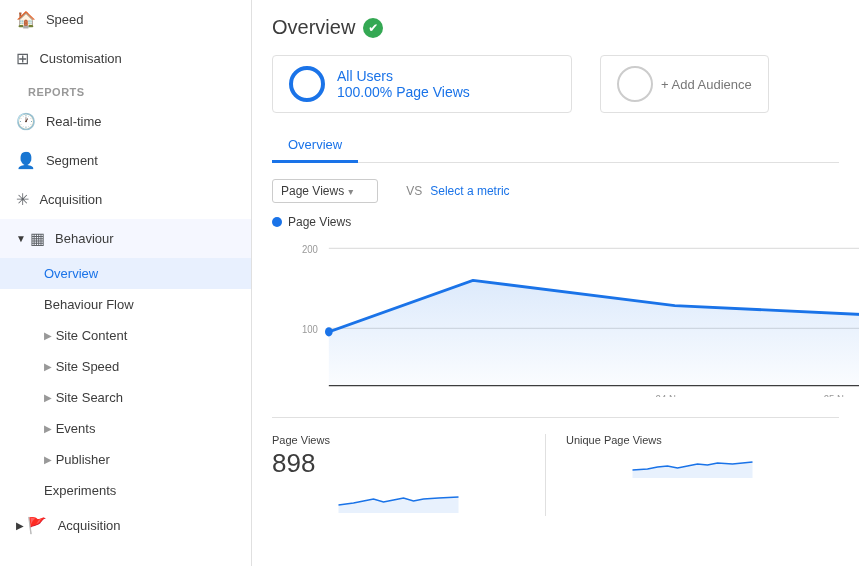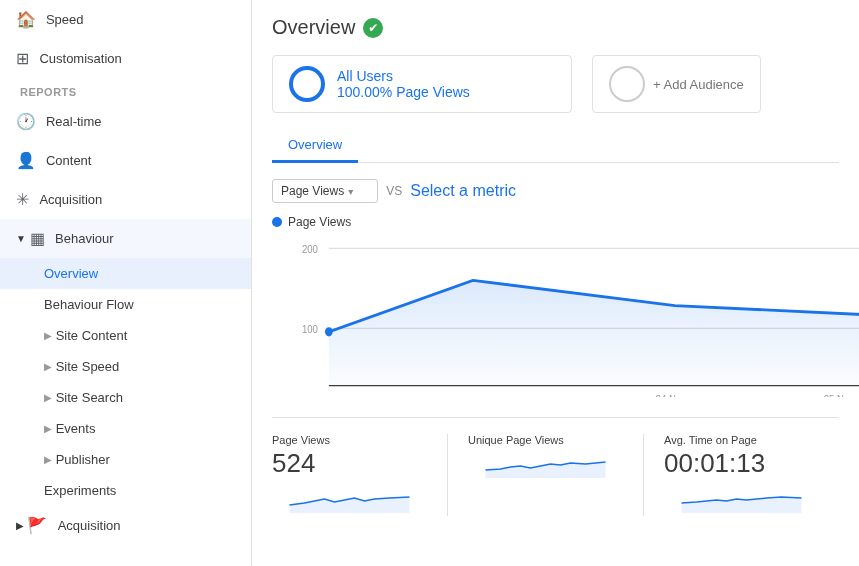--- a/index.html
+++ b/index.html
@@ -19,21 +19,21 @@
       align-items: center;
       padding: 10px 16px;
       cursor: pointer;
       color: #3c3c3c;
     }
     .sidebar-item .icon { margin-right: 10px; font-size: 16px; color: #5f6368; }
     .sidebar-label { font-size: 13px; }
     .section-label {
       font-size: 11px;
       color: #999;
-      padding: 8px 20px 4px;
+      padding: 8px 28px 4px;
       font-weight: bold;
       letter-spacing: 0.5px;
     }
     .sub-item {
       padding: 8px 16px 8px 44px;
       cursor: pointer;
       color: #3c3c3c;
       font-size: 13px;
     }
     .sub-item.active { background: #e8f0fe; color: #1a73e8; }
@@ -75,21 +75,21 @@
       display: inline-flex;
       align-items: center;
       justify-content: center;
       color: #fff;
       font-size: 12px;
     }
 
     
     .segment-row {
       display: flex;
-      gap: 20px;
+      gap: 28px;
       margin-bottom: 16px;
     }
     .segment-card {
       border: 1px solid #e0e0e0;
       border-radius: 4px;
       padding: 10px 16px;
       display: flex;
       align-items: center;
       gap: 12px;
       min-width: 300px;
@@ -158,22 +158,22 @@
       font-size: 12px;
       color: #3c3c3c;
       background: #fff;
       cursor: pointer;
       position: relative;
       display: flex;
       align-items: center;
       gap: 4px;
     }
     .metric-dropdown .arrow { font-size: 10px; color: #888; }
-    .vs-label { font-size: 12px; color: #888; }
-    .select-metric { font-size: 16px; color: #1a73e8; cursor: pointer; }
+    .vs-label { font-size: 12px; color: #888; margin-left: 20px; }
+    .select-metric { font-size: 12px; color: #1a73e8; cursor: pointer; }
 
     
     .legend-row {
       display: flex;
       align-items: center;
       gap: 6px;
       margin-bottom: 8px;
     }
     .legend-dot {
       width: 10px; height: 10px;
@@ -237,21 +237,21 @@
 
   <div class="section-label">REPORTS</div>
 
   <div class="sidebar-item">
     <span class="icon">🕐</span>
     <span class="sidebar-label">Real-time</span>
   </div>
 
   <div class="sidebar-item">
     <span class="icon">👤</span>
-    <span class="sidebar-label">Content</span>
+    <span class="sidebar-label">Segment</span>
   </div>
 
   <div class="sidebar-item">
     <span class="icon">✳</span>
     <span class="sidebar-label">Acquisition</span>
   </div>
 
   <div class="sidebar-item behaviour-section">
     <span style="font-size:10px;color:#3c3c3c;margin-right:4px;">▼</span>
     <span class="icon">▦</span>
@@ -360,37 +360,29 @@
       <text x="28" y="145" font-size="10" fill="#999">...</text>
       <text x="370" y="145" font-size="10" fill="#999">24 Nov</text>
       <text x="545" y="145" font-size="10" fill="#999">25 Nov</text>
     </svg>
   </div>
 
   <div class="stats-row">
 
     <div class="stat-card">
       <div class="stat-label">Page Views</div>
-      <div class="stat-value">524</div>
+      <div class="stat-value">898</div>
       <svg class="stat-sparkline" viewBox="0 0 120 30">
         <polyline points="0,22 15,20 25,18 35,16 45,19 55,17 65,15 75,18 85,16 100,15 120,14" fill="none" stroke="#1a73e8" stroke-width="1.5"></polyline>
         <polygon points="0,22 15,20 25,18 35,16 45,19 55,17 65,15 75,18 85,16 100,15 120,14 120,30 0,30" fill="#1a73e8" opacity="0.1"></polygon>
       </svg>
     </div>
 
     <div class="stat-card">
       <div class="stat-label">Unique Page Views</div>
       <svg class="stat-sparkline" viewBox="0 0 120 30">
         <polyline points="0,22 15,21 25,19 35,18 45,20 55,18 65,16 75,17 85,15 100,16 120,14" fill="none" stroke="#1a73e8" stroke-width="1.5"></polyline>
         <polygon points="0,22 15,21 25,19 35,18 45,20 55,18 65,16 75,17 85,15 100,16 120,14 120,30 0,30" fill="#1a73e8" opacity="0.1"></polygon>
       </svg>
     </div>
 
-    <div class="stat-card">
-      <div class="stat-label">Avg. Time on Page</div>
-      <div class="stat-value">00:01:13</div>
-      <svg class="stat-sparkline" viewBox="0 0 120 30">
-        <polyline points="0,20 15,19 25,18 35,17 45,18 55,16 65,17 75,16 85,15 100,14 120,15" fill="none" stroke="#1a73e8" stroke-width="1.5"></polyline>
-        <polygon points="0,20 15,19 25,18 35,17 45,18 55,16 65,17 75,16 85,15 100,14 120,15 120,30 0,30" fill="#1a73e8" opacity="0.1"></polygon>
-      </svg>
-    </div>
   </div>
 </div>
 
 </body></html>

